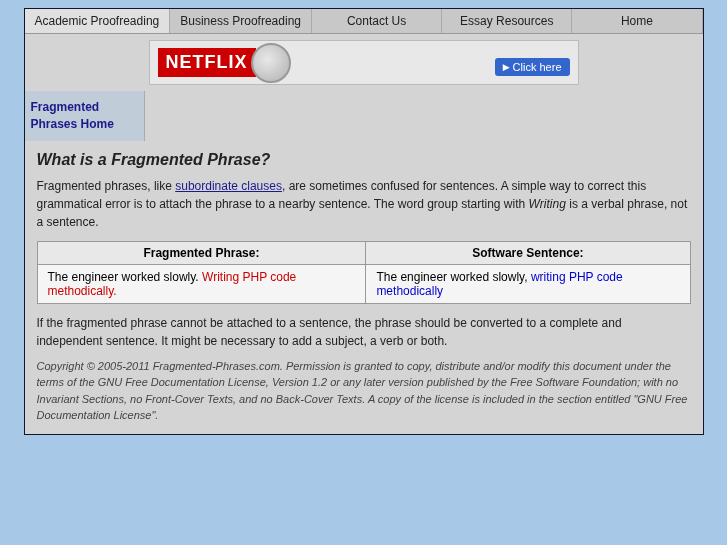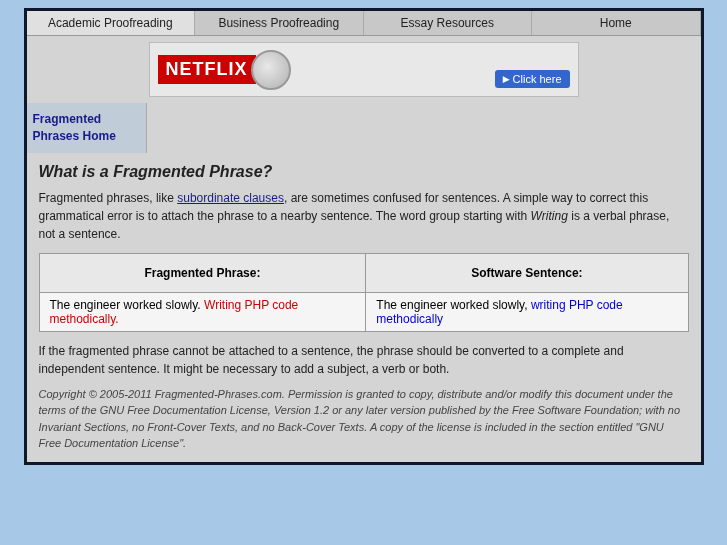--- a/index.html
+++ b/index.html
@@ -24,21 +24,21 @@
       font-size: 26px;
       font-family: Georgia, serif;
       color: #222;
       text-align: center;
       margin-bottom: 6px;
       width: 100%;
     }
     #main-container {
       width: 680px;
       background-color: #d4d4d4;
-      border: 3px solid #0f172a;
+      border: 1px solid #0f172a;
     }
     #nav-bar {
       display: flex;
       background-color: #c8c8c8;
       border-bottom: 1px solid #999;
     }
     .nav-item {
       padding: 5px 10px;
       font-size: 12px;
       color: #222;
@@ -52,21 +52,21 @@
       background-color: #e0e0e0;
     }
     #banner-area {
       background-color: #d4d4d4;
       padding: 6px 10px;
       display: flex;
       justify-content: center;
     }
     #banner-inner {
       width: 430px;
-      height: 55px;
+      height: 45px;
       background-color: #e8e8e8;
       border: 1px solid #bbb;
       display: flex;
       align-items: center;
       position: relative;
       overflow: hidden;
     }
     #netflix-logo {
       background-color: #cc0000;
       color: white;
@@ -146,21 +146,21 @@
       cursor: pointer;
     }
     #phrase-table {
       border-collapse: collapse;
       margin: 10px 0;
       font-size: 12px;
     }
     #phrase-table th {
       background-color: #e8e8e8;
       border: 1px solid #999;
-      padding: 12px 10px;
+      padding: 4px 10px;
       font-weight: bold;
       text-align: center;
     }
     #phrase-table td {
       background-color: #f5f5f5;
       border: 1px solid #999;
       padding: 5px 10px;
       vertical-align: top;
     }
     .red-text { color: #cc0000; }
@@ -177,20 +177,21 @@
 </head>
 <body>
 
 <div id="outer-wrapper">
 
   <div id="main-container">
 
     <div id="nav-bar">
       <div class="nav-item">Academic Proofreading</div>
       <div class="nav-item">Business Proofreading</div>
+      <div class="nav-item">Contact Us</div>
       <div class="nav-item">Essay Resources</div>
       <div class="nav-item">Home</div>
     </div>
 
     <div id="banner-area">
       <div id="banner-inner">
         <div id="netflix-logo">NETFLIX</div>
         <div id="netflix-disc"></div>
         <div id="click-here-btn">Click here</div>
       </div>

